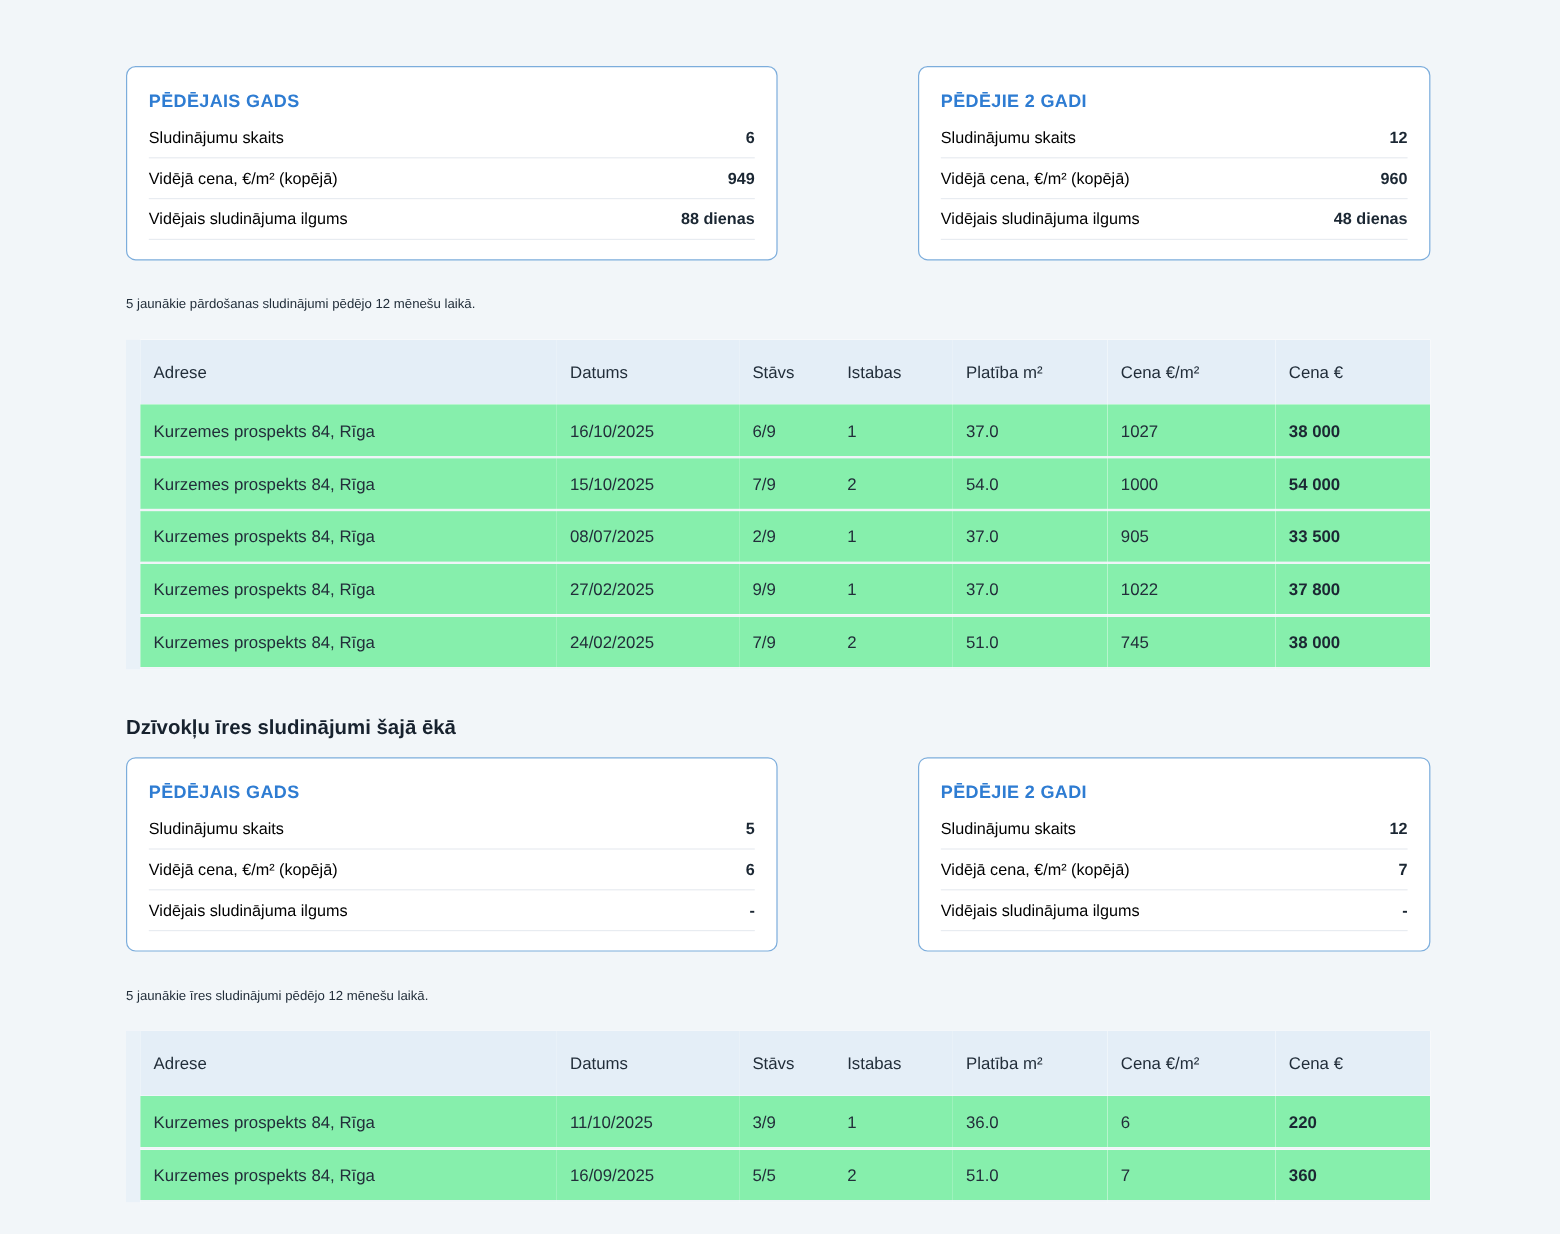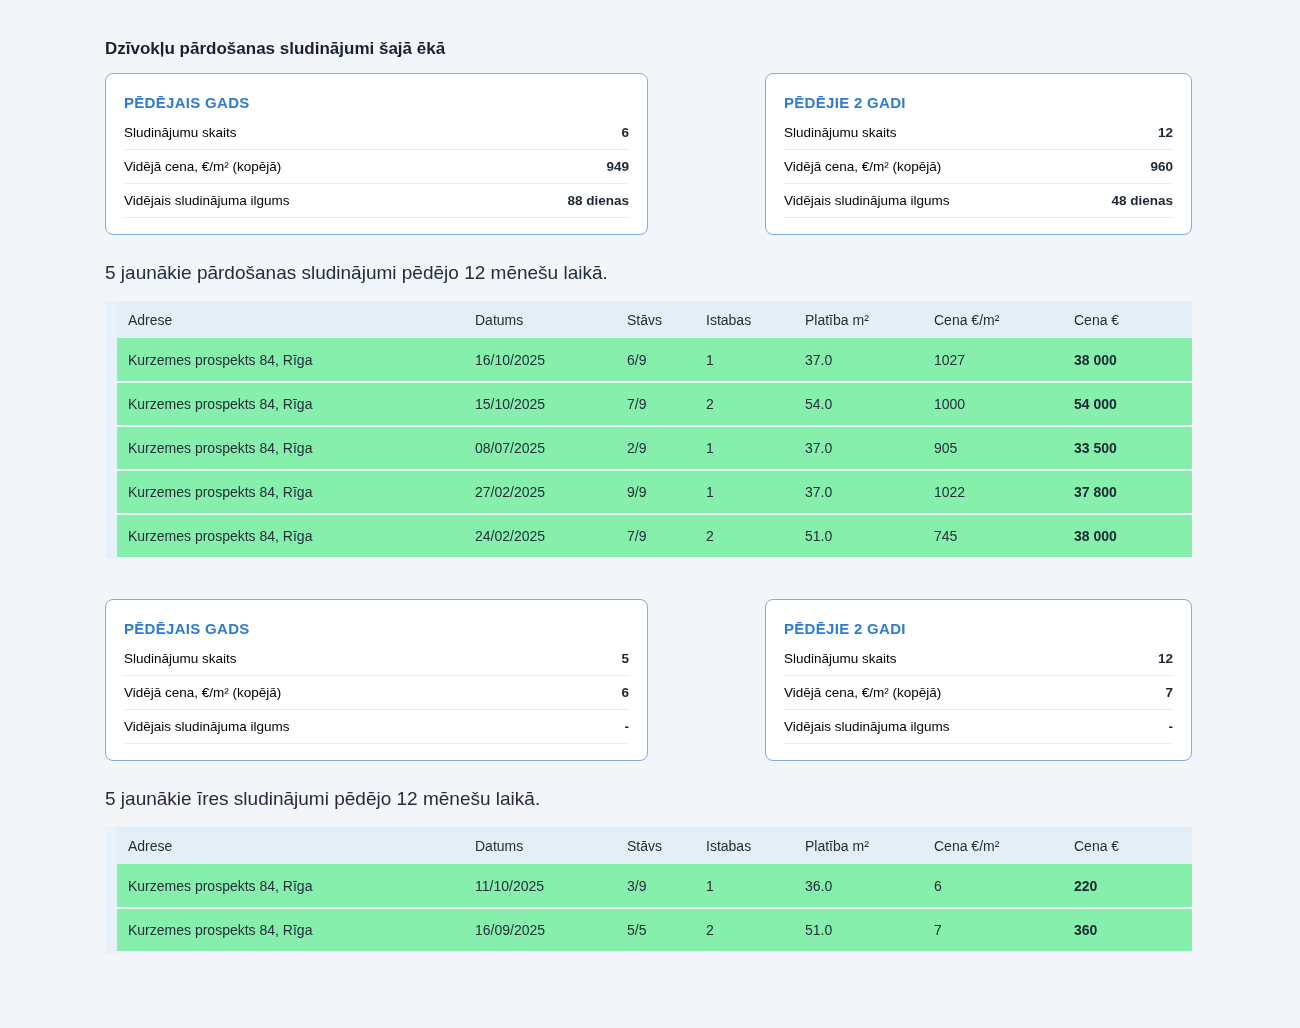--- a/index.html
+++ b/index.html
@@ -52,41 +52,41 @@
     align-items: center;
     padding: 9px 0;
     border-bottom: 1px solid #e8ecf1;
     font-size: 13.5px;
     line-height: 15px;
   }
   .stat-label { color: #000000; }
   .stat-value { color: #1b2733; font-weight: 700; }
   .caption {
     margin: 30px 0 0 0;
-    font-size: 19px;
+    font-size: 11px;
     color: #222e3a;
     line-height: 15px;
   }
   .table-wrap {
     margin-top: 21px;
     background: #ffffff;
     border-left: 12px solid #e9f1f8;
   }
   table {
     width: 100%;
     border-collapse: collapse;
     table-layout: fixed;
     font-size: 14px;
     color: #222e3a;
   }
   thead th {
     background: #e4eef7;
     font-weight: 400;
     text-align: left;
-    height: 37px;
+    height: 54px;
     padding: 0 0 0 11px;
     white-space: nowrap;
     overflow: hidden;
   }
   tbody td {
     height: 44px;
     padding: 0 0 0 11px;
     border-bottom: 2px solid #f0f4f8;
     white-space: nowrap;
     overflow: hidden;
@@ -94,21 +94,20 @@
   }
   td.bold { font-weight: 700; color: #1b2733; }
   .section-rent { margin-top: 40px; }
 </style>
 </head>
 <body>
 
 <div class="page">
 
   <section>
-    <h2 class="section-title">Dzīvokļu pārdošanas sludinājumi šajā ēkā</h2>
 
     <div class="cards">
       <div class="card left">
         <div class="card-title">PĒDĒJAIS GADS</div>
         <div class="stat-row">
           <span class="stat-label">Sludinājumu skaits</span>
           <span class="stat-value">6</span>
         </div>
         <div class="stat-row">
           <span class="stat-label">Vidējā cena, €/m² (kopējā)</span>
@@ -206,20 +205,21 @@
             <td>51.0</td>
             <td>745</td>
             <td class="bold">38 000</td>
           </tr>
         </tbody>
       </table>
     </div>
   </section>
 
   <section class="section-rent">
+    <h2 class="section-title">Dzīvokļu īres sludinājumi šajā ēkā</h2>
 
     <div class="cards">
       <div class="card left">
         <div class="card-title">PĒDĒJAIS GADS</div>
         <div class="stat-row">
           <span class="stat-label">Sludinājumu skaits</span>
           <span class="stat-value">5</span>
         </div>
         <div class="stat-row">
           <span class="stat-label">Vidējā cena, €/m² (kopējā)</span>

